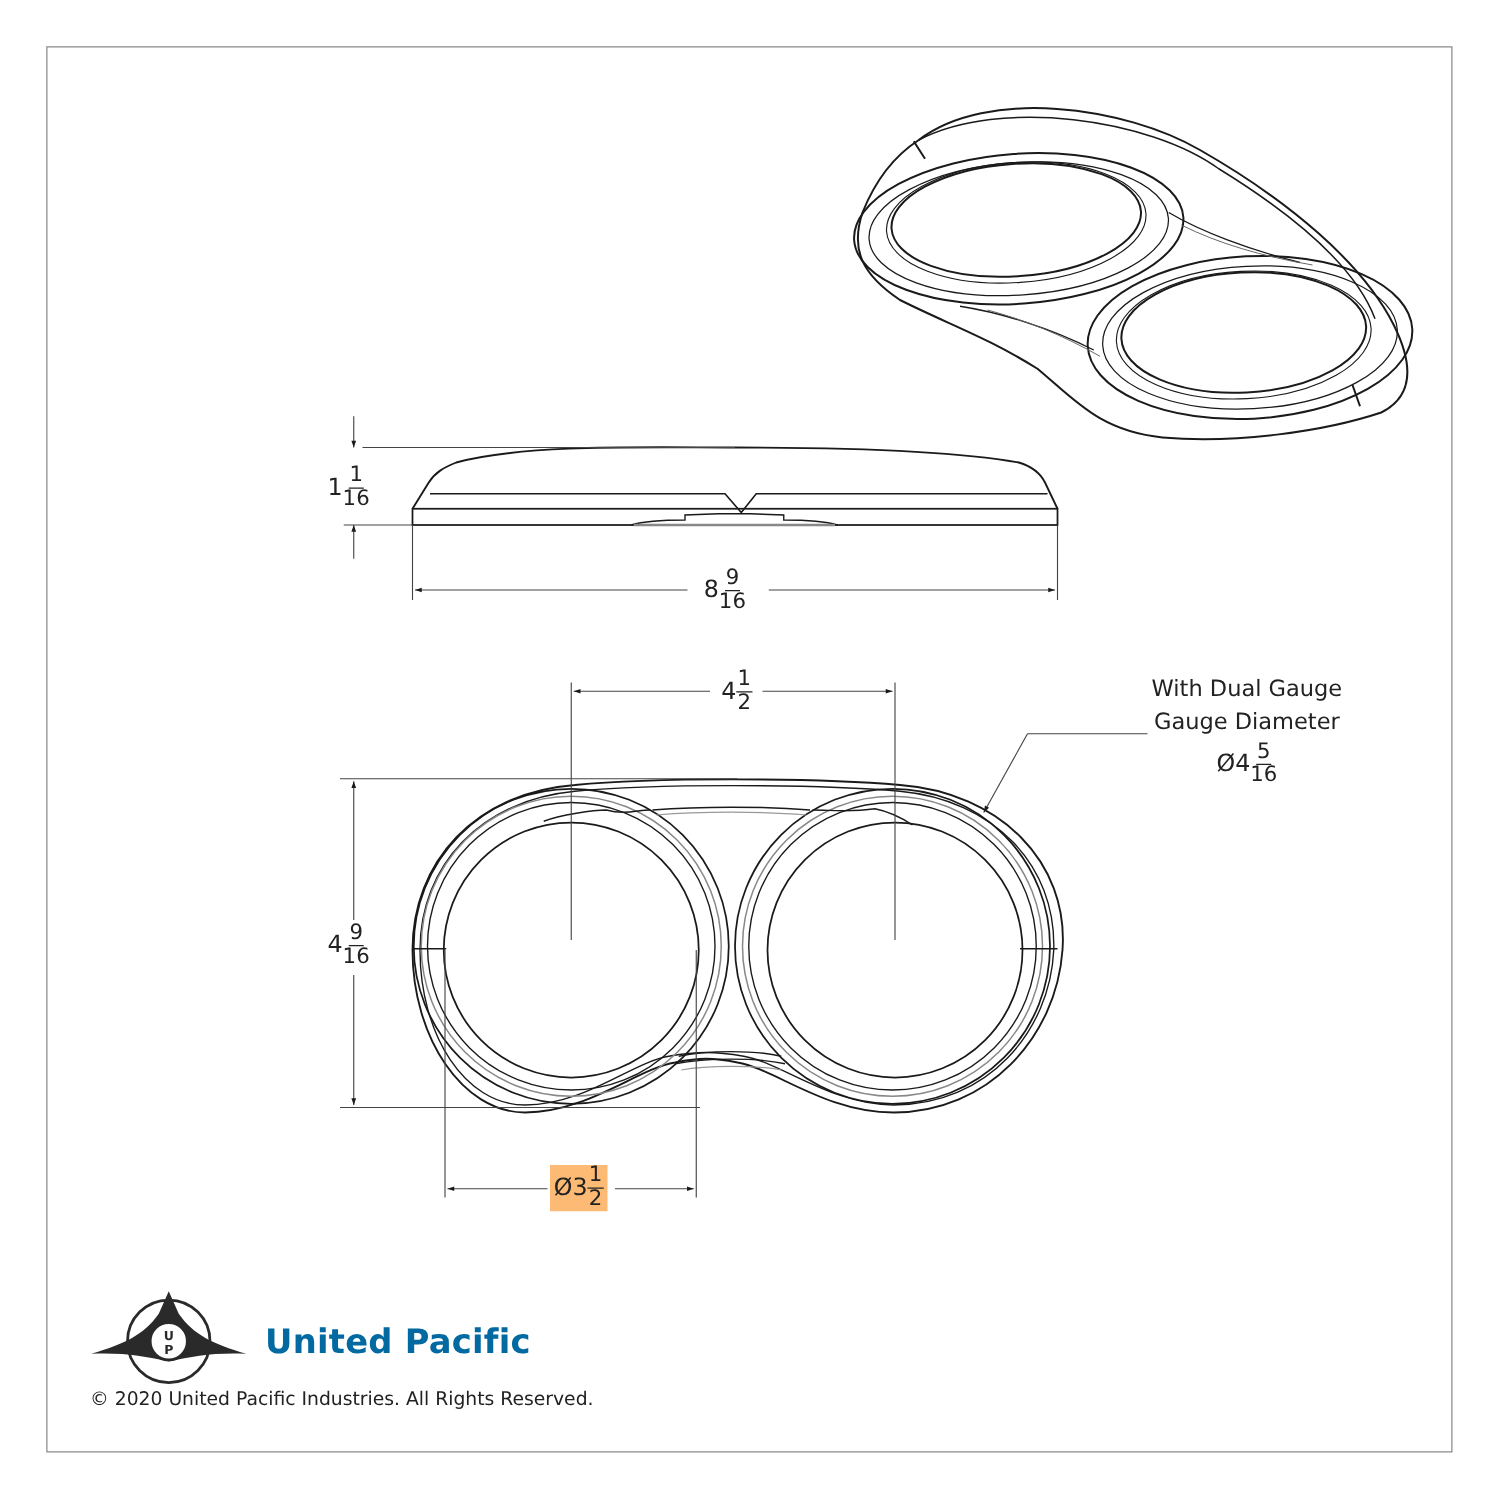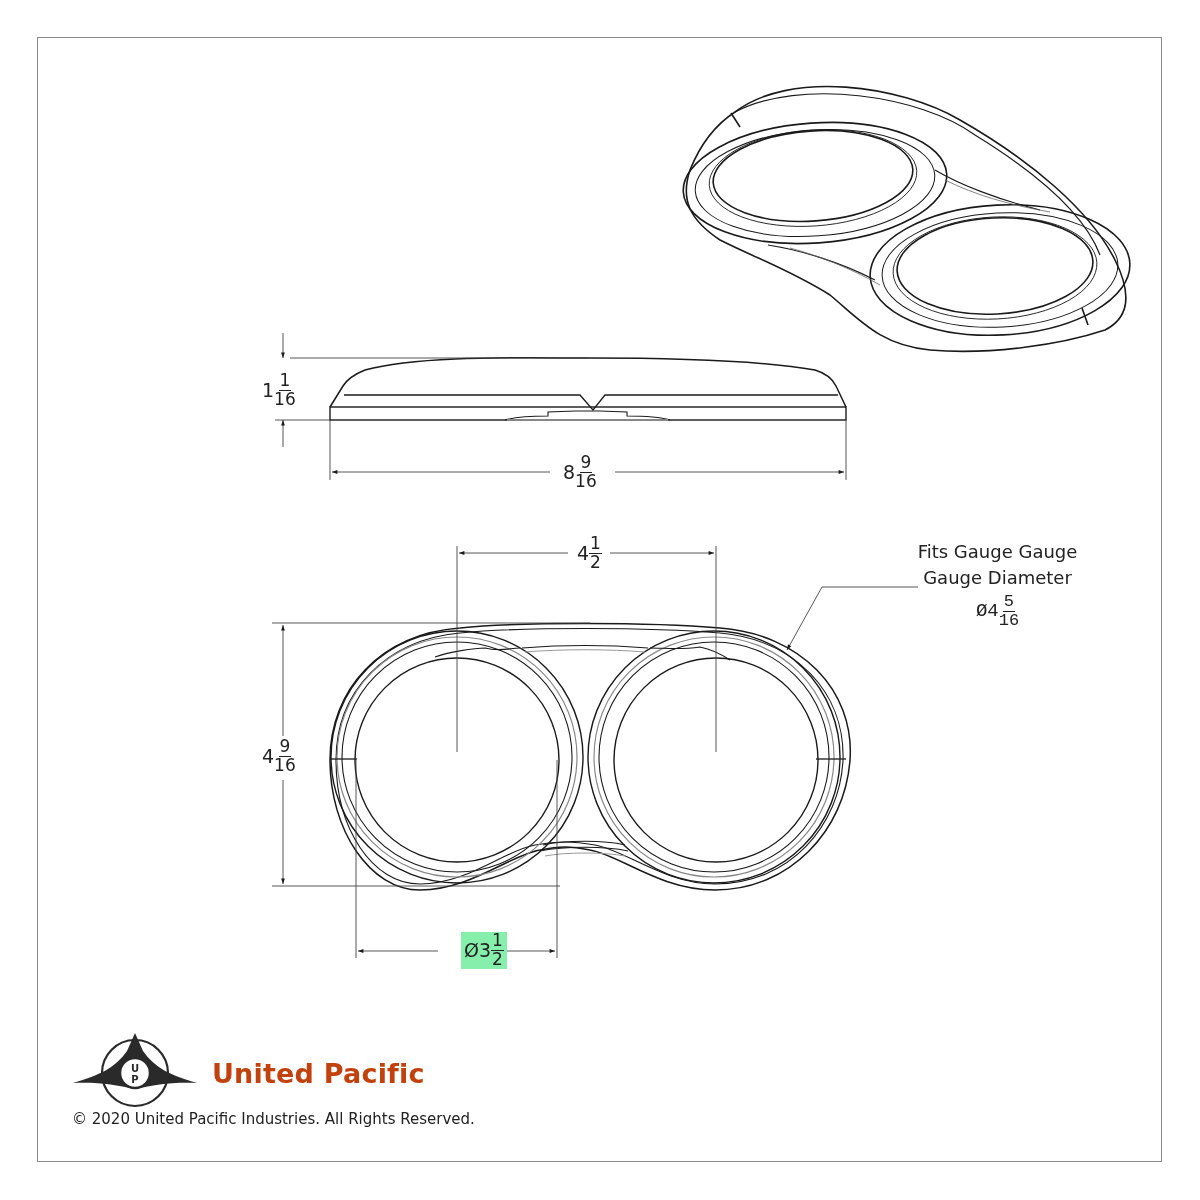--- a/index.html
+++ b/index.html
@@ -7,21 +7,21 @@
          font-family:"DejaVu Sans", sans-serif; color:#222; }
   .frame { position:absolute; left:37px; top:37px; width:1125px; height:1125px;
            border:1.5px solid #8a8a8a; box-sizing:border-box; }
   svg.drawing { position:absolute; left:0; top:0; }
   .dim { position:absolute; font-size:18px; line-height:1; color:#222; }
   .frac { display:inline-flex; flex-direction:column; align-items:center; vertical-align:middle; font-size:17px; line-height:1.05; }
   .frac .num { border-bottom:1.3px solid #222; padding:0 1px; }
   .whole { font-size:19px; vertical-align:middle; }
   .note { position:absolute; font-size:18px; text-align:center; line-height:26px; color:#222; }
   .brand { position:absolute; left:212px; top:1058px; font-size:27px; font-weight:bold;
-           color:#c2410c; font-family:"DejaVu Sans", sans-serif; letter-spacing:0.2px; }
+           color:#0369a1; font-family:"DejaVu Sans", sans-serif; letter-spacing:0.2px; }
   .copyright { position:absolute; left:72px; top:1110px; font-size:15px; color:#222; }
 </style>
 </head>
 <body>
 
 <div class="frame"></div>
 
 <svg class="drawing" width="1200" height="1200" viewBox="0 0 1200 1200">
   <defs>
     <marker id="arr" viewBox="0 0 10 10" refX="10" refY="5" markerWidth="9" markerHeight="6" orient="auto-start-reverse">
@@ -167,31 +167,31 @@
     </span>
 </div>
 
 <div class="dim" style="left:262px; top:736px; background:#fff; padding:2px 0;">
   <span class="whole">4</span><span class="frac">
       <span class="num">9</span>
       <span class="den">16</span>
     </span>
 </div>
 
-<div class="dim" style="left:461px; top:932px; background:#86efac; padding:0 3px;">
+<div class="dim" style="left:440px; top:932px; background:#fdba74; padding:0 3px;">
   <span class="whole">Ø</span><span class="whole">3</span><span class="frac">
       <span class="num">1</span>
       <span class="den">2</span>
     </span>
 </div>
 
 <div class="note" style="left:905px; top:539px; width:185px;">
-  <div>Fits Gauge Gauge</div>
+  <div>With Dual Gauge</div>
   <div>Gauge Diameter</div>
-  <div class="dim" style="position:static; margin-top:2px;font-family:Liberation Mono, monospace;">
+  <div class="dim" style="position:static; margin-top:2px;">
     <span class="whole">Ø</span><span class="whole">4</span><span class="frac">
         <span class="num">5</span>
         <span class="den">16</span>
       </span>
   </div>
 </div>
 
 <div class="brand">United Pacific</div>
 <div class="copyright">© 2020 United Pacific Industries. All Rights Reserved.</div>
 

